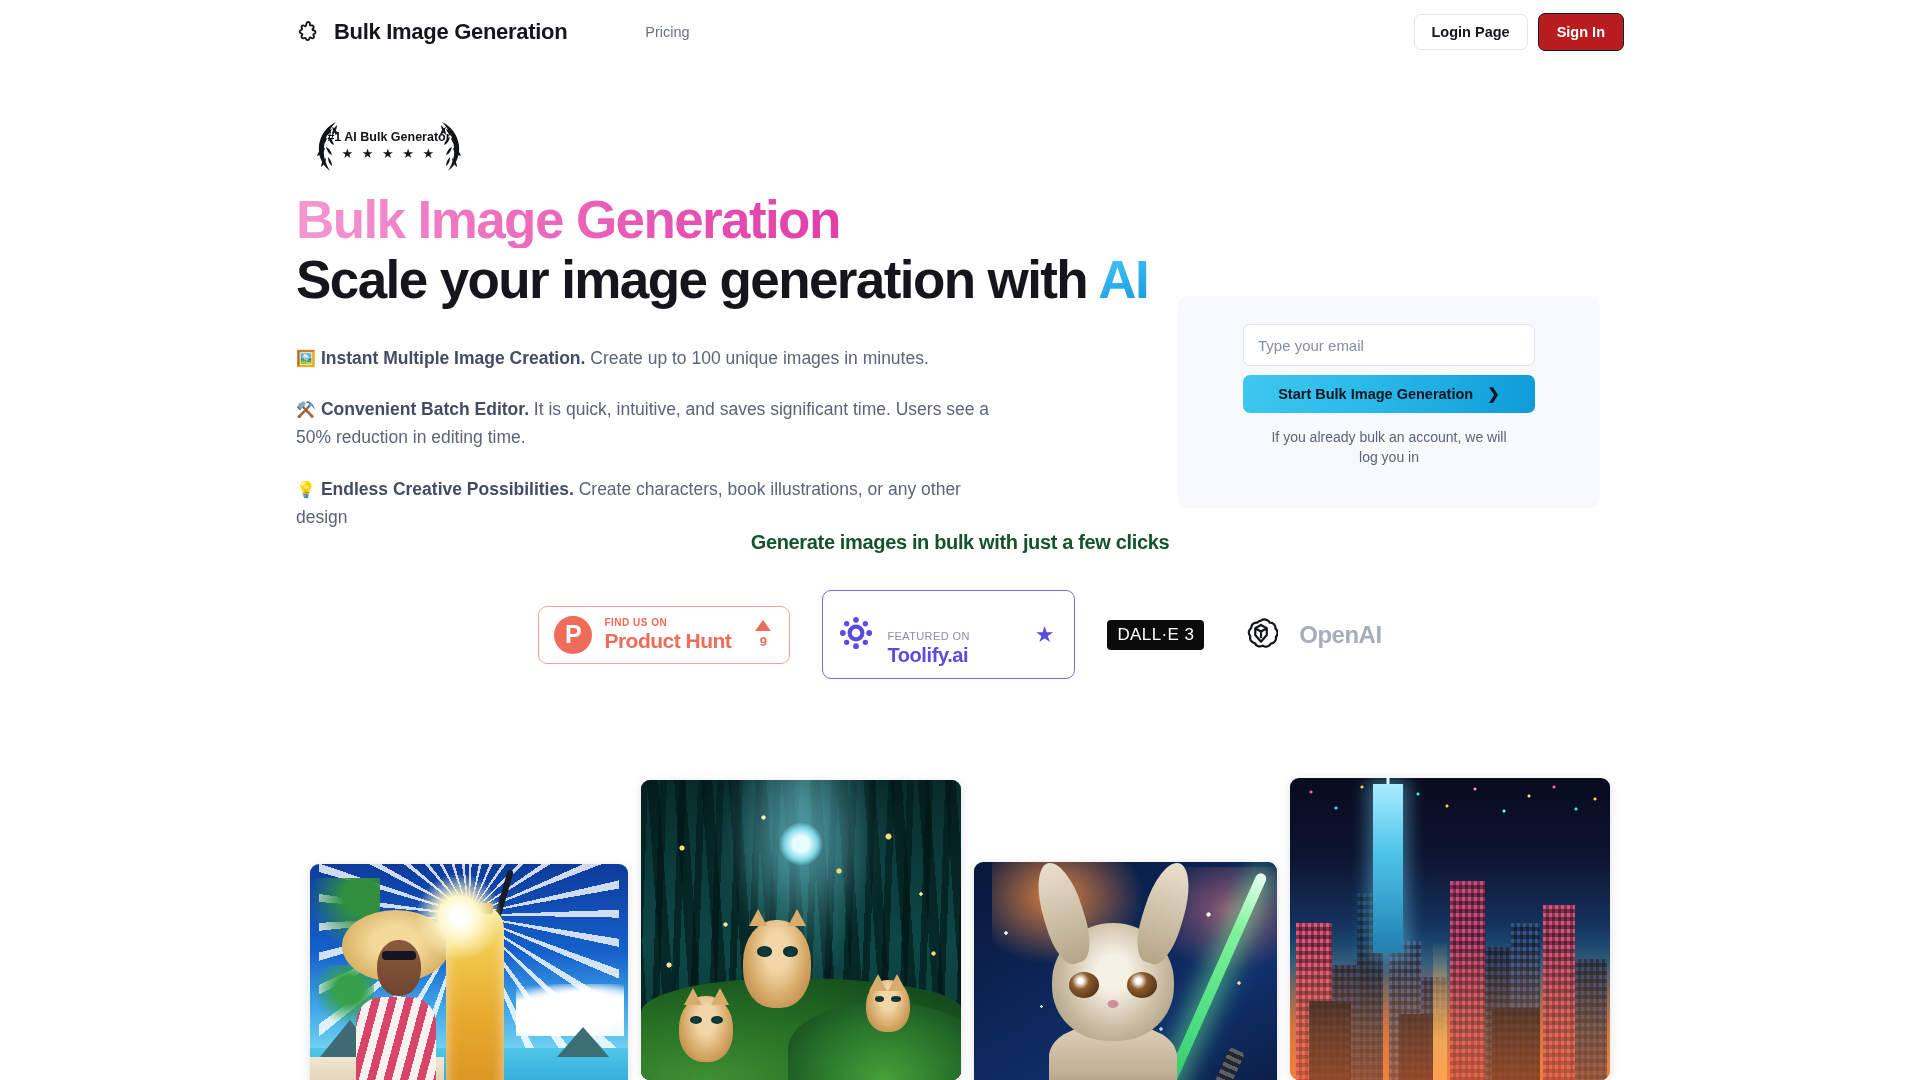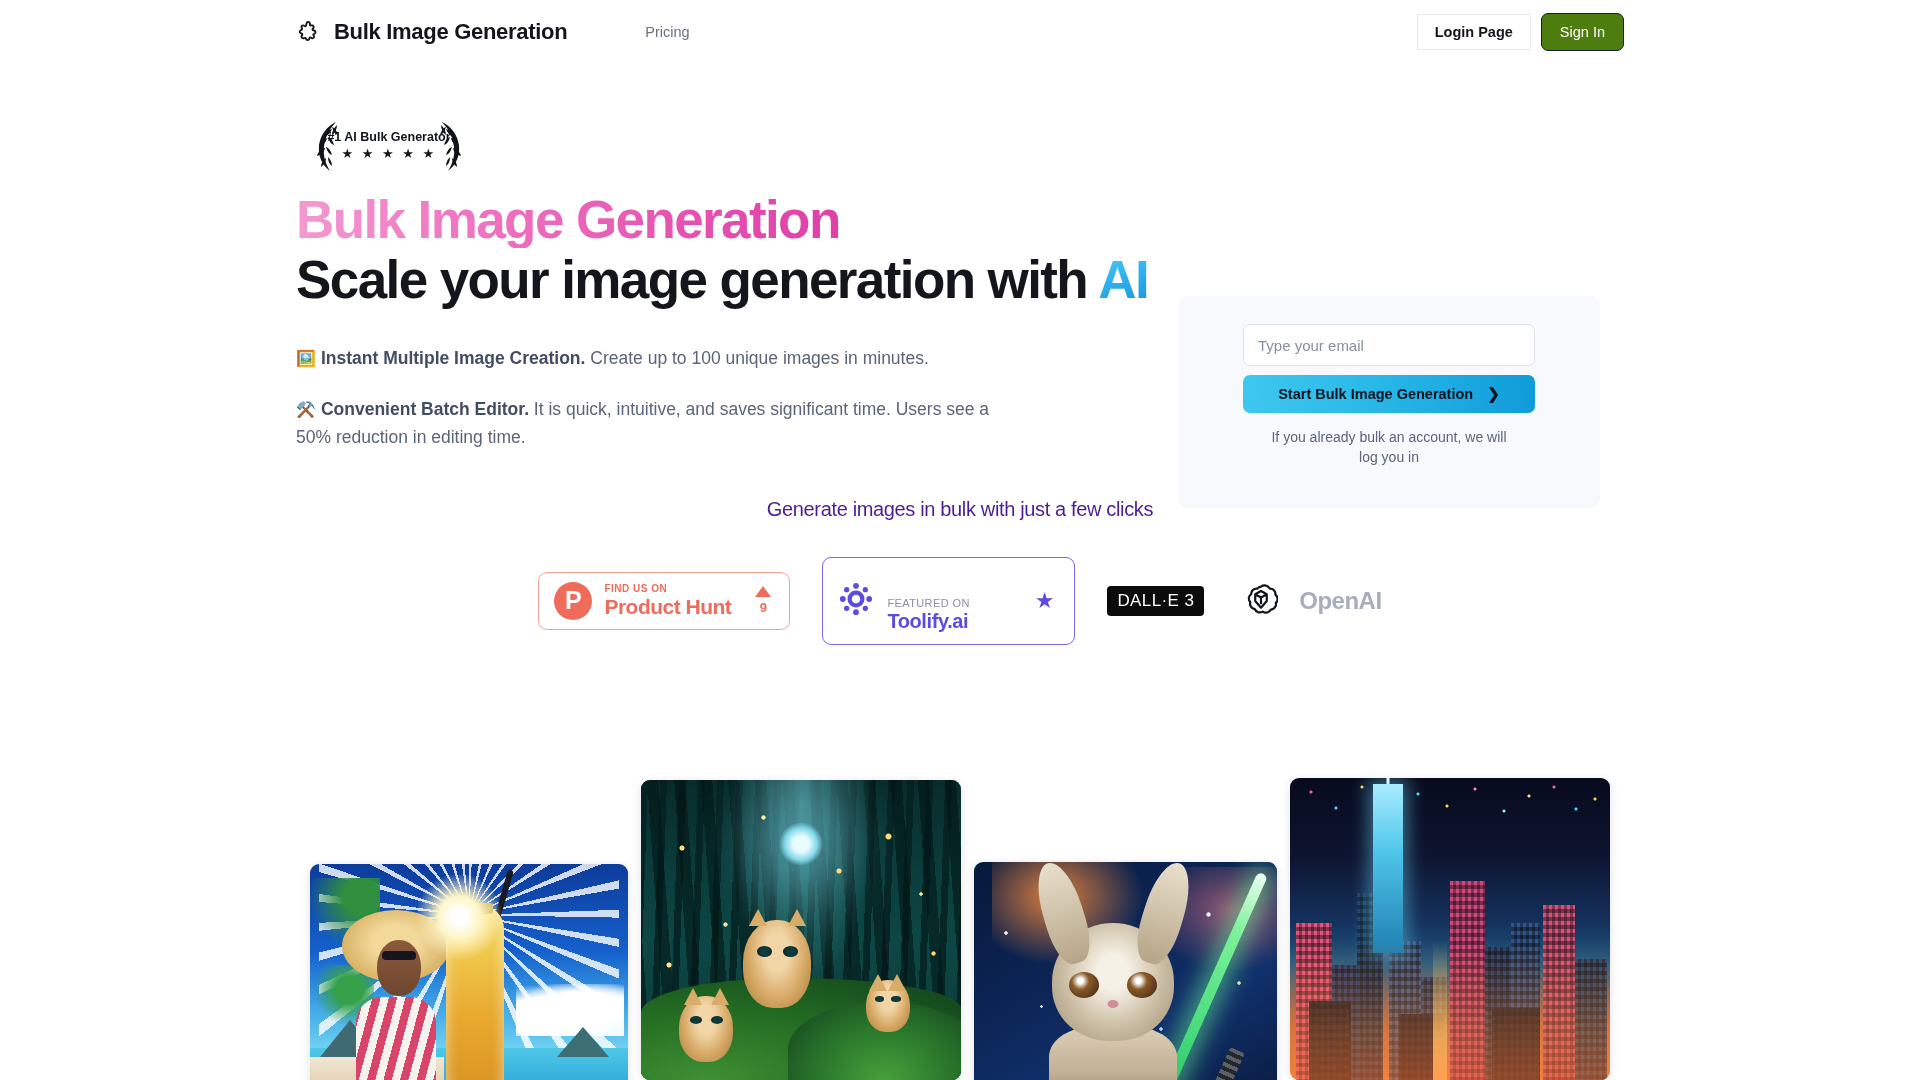--- a/index.html
+++ b/index.html
@@ -26,28 +26,28 @@
   }
   .nav-link {
     margin-left: 78px; font-size: 14.5px; color: #6b7280; text-decoration: none;
     white-space: nowrap;
   }
   .header-right {
     position: absolute; right: 296px; top: 13px;
     display: flex; align-items: center; gap: 10px;
   }
   .btn-login {
-    background: #ffffff; border: 1px solid #e4e6eb; border-radius: 1px;
+    background: #ffffff; border: 1px solid #e4e6eb; border-radius: 7px;
     padding: 9px 17px; font-size: 14.5px; font-weight: 600; color: #14161c;
     cursor: pointer; white-space: nowrap;
     font-family: "Liberation Sans", sans-serif;
   }
   .btn-signin {
-    background: #4d7c0f; border: 1px solid #161d2c; border-radius: 7px;
-    padding: 10px 18px; font-size: 14.5px; font-weight: 400; color: #ffffff;
+    background: #b91c1c; border: 1px solid #161d2c; border-radius: 7px;
+    padding: 10px 18px; font-size: 14.5px; font-weight: 700; color: #ffffff;
     cursor: pointer; white-space: nowrap;
     font-family: "Liberation Sans", sans-serif;
   }
 
   
   .hero {
     display: flex; padding: 52px 296px 0 296px; position: relative;
   }
   .hero-left { width: 820px; }
 
@@ -106,22 +106,22 @@
   .cta-chevron {
     font-size: 15px; font-weight: 700; line-height: 1; transform: translateY(-1px);
   }
   .signup-note {
     margin-top: 14px; width: 250px; text-align: center;
     font-size: 14px; line-height: 1.45; color: #5b6478;
   }
 
   
   .proof-heading {
-    text-align: center; margin-top: 46px;
-    font-size: 20px; font-weight: 400; color: #4c1d95; letter-spacing: -0.35px;
+    text-align: center; 
+    font-size: 20px; font-weight: 700; color: #14532d; letter-spacing: -0.35px;
   }
   .badge-row {
     display: flex; align-items: center; justify-content: center;
     gap: 32px; margin-top: 36px;
   }
 
   .ph-badge {
     display: flex; align-items: center; gap: 12px;
     border: 1.5px solid #f0a498; border-radius: 9px;
     padding: 9px 18px 9px 15px; background: #fff; cursor: pointer;
@@ -512,20 +512,23 @@
         <span>Scale your image generation with </span><span class="ai-accent">AI</span>
       </div>
     </h1>
 
     <div class="features">
       <p class="feature-item">
         <span class="feature-emoji">🖼️</span><span class="feature-bold">Instant Multiple Image Creation.</span><span> Create up to 100 unique images in minutes.</span>
       </p>
       <p class="feature-item">
         <span class="feature-emoji">⚒️</span><span class="feature-bold">Convenient Batch Editor.</span><span> It is quick, intuitive, and saves significant time. Users see a 50% reduction in editing time.</span>
+      </p>
+      <p class="feature-item">
+        <span class="feature-emoji">💡</span><span class="feature-bold">Endless Creative Possibilities.</span><span> Create characters, book illustrations, or any other design</span>
       </p>
     </div>
   </div>
 
   <div class="signup-card">
     <input class="email-input" type="text" placeholder="Type your email" style="">
     <button class="cta-button">
       <span>Start Bulk Image Generation</span>
       <span class="cta-chevron">❯</span>
     </button>

